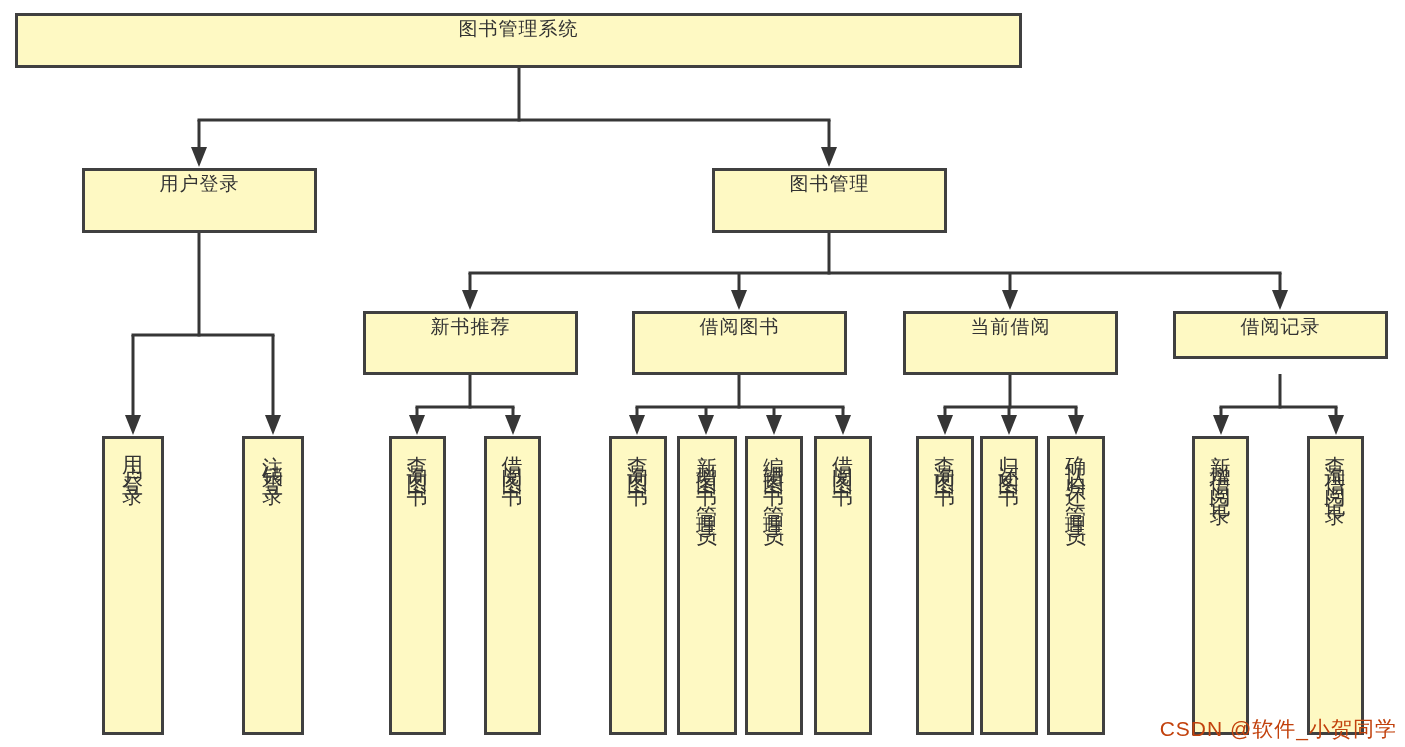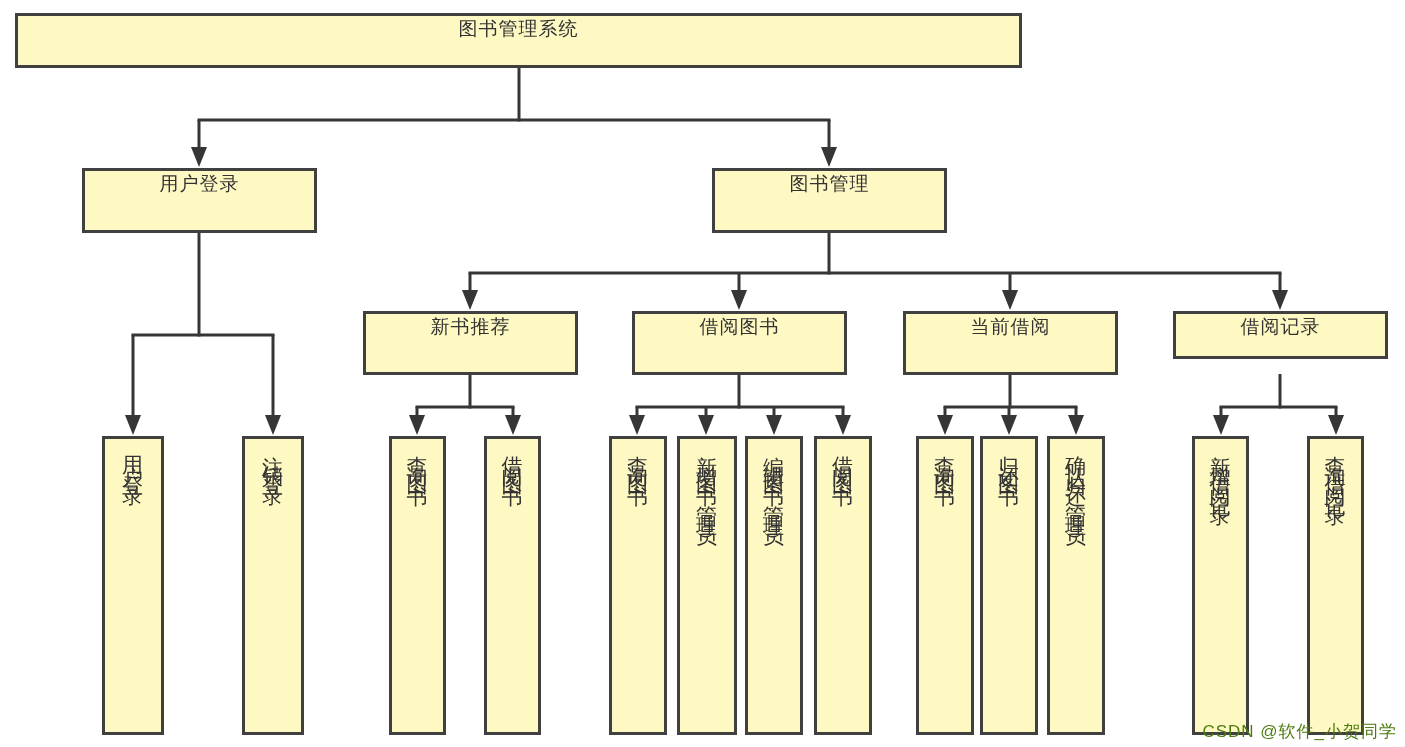--- a/index.html
+++ b/index.html
@@ -72,22 +72,22 @@
   .l-bb4  { left: 814px;  width: 58px; }
   .l-cb1  { left: 916px;  width: 58px; }
   .l-cb2  { left: 980px;  width: 58px; }
   .l-cb3  { left: 1047px; width: 58px; }
   .l-br1  { left: 1192px; width: 57px; }
   .l-br2  { left: 1307px; width: 57px; }
   #watermark {
     position: absolute;
     right: 8px;
     bottom: 4px;
-    font-size: 17px;
-    color: #4d7c0f;
+    font-size: 21px;
+    color: #c2410c;
     letter-spacing: 1px;
     white-space: nowrap;
     z-index: 5;
   }
 </style>
 </head>
 <body>
 
 <div id="stage">
 

